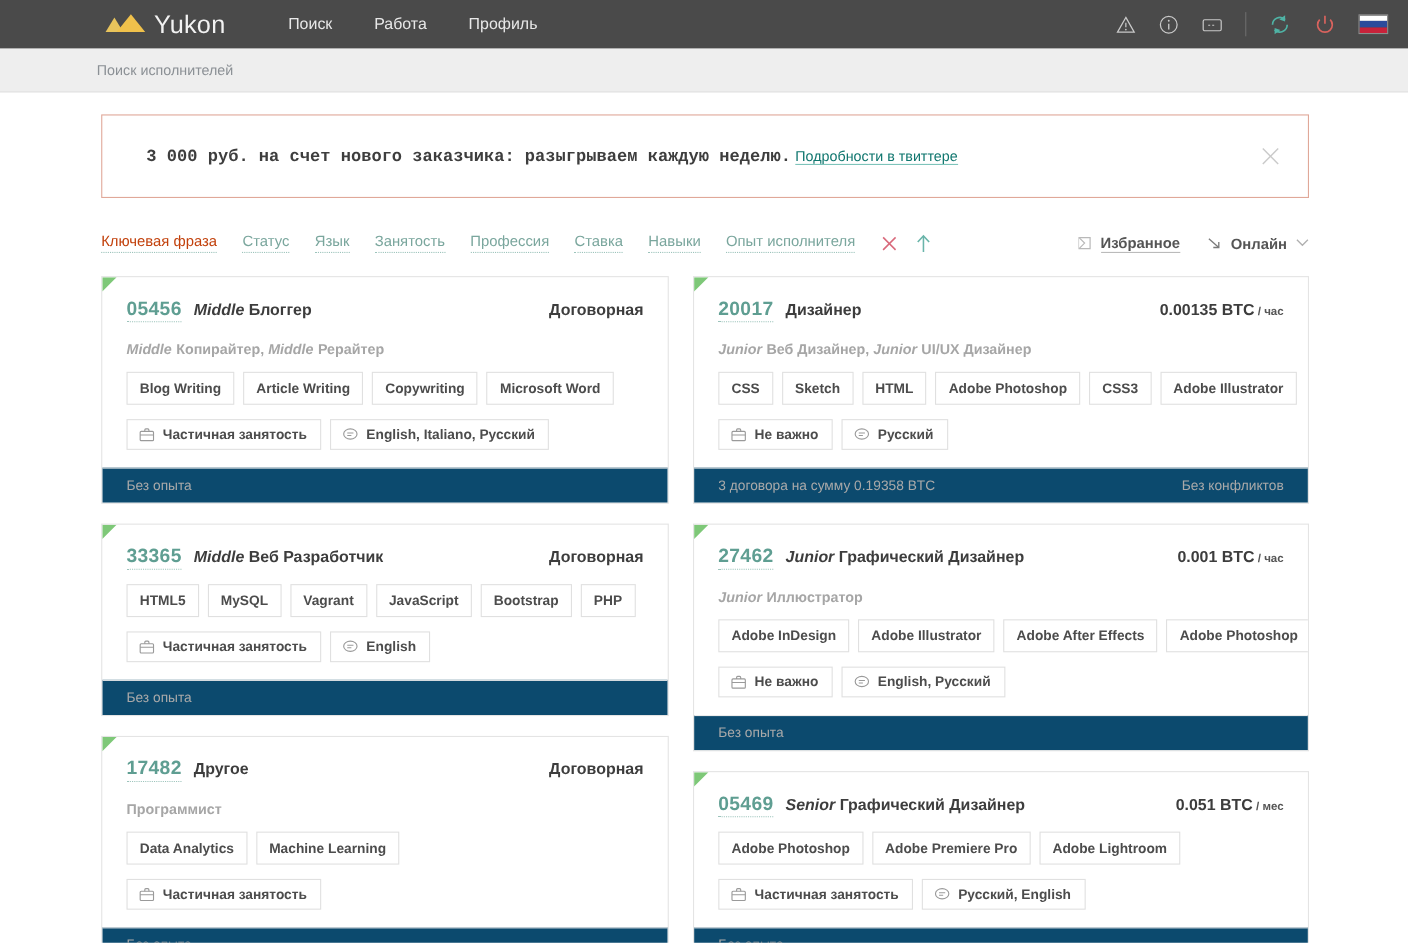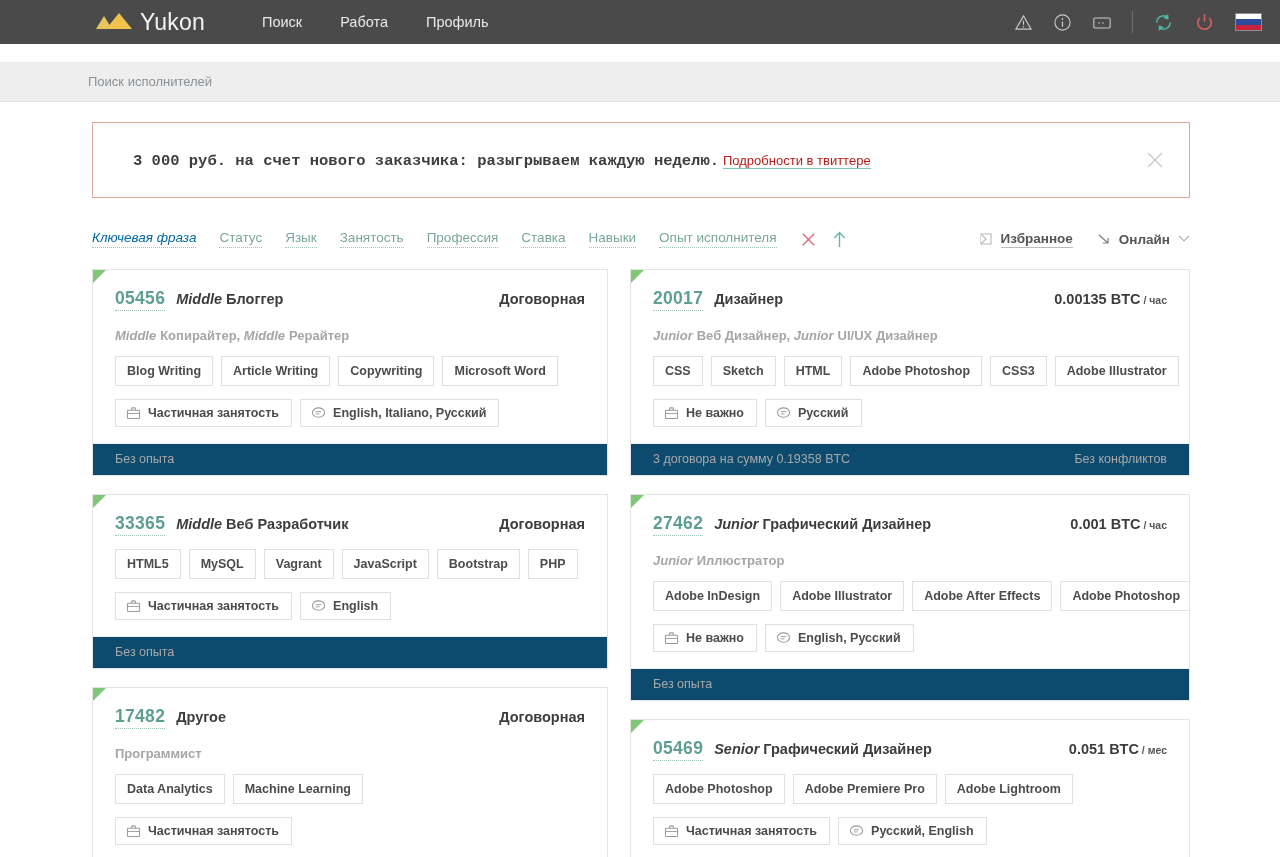--- a/index.html
+++ b/index.html
@@ -38,60 +38,60 @@
   }
   .flag i { display: block; flex: 1; }
   .flag .f1 { background: #ffffff; }
   .flag .f2 { background: #2b4b9b; }
   .flag .f3 { background: #c8223a; }
 
   
   .crumbbar {
     height: 40px; background: #eeeeee;
     border-bottom: 1px solid #e2e2e2;
-    display: flex; align-items: center; padding-left: 88px; margin-top: 18px;
+    display: flex; align-items: center; padding-left: 88px;
   }
   .crumb { color: #8b9095; font-size: 13px; }
 
   
   .page { padding: 0 90px 0 92px; }
 
   
   .promo {
     margin-top: 20px;
     height: 76px;
     border: 1px solid #e0a899;
     background: #fff;
     display: flex; align-items: center;
     padding: 0 24px 0 40px;
     position: relative;
   }
   .promo-text {
     font-size: 15.5px; color: #3e3e3e; font-weight: 700; font-family: Liberation Mono, monospace;
   }
   .promo-link {
-    font-size: 13px; color: #b91c1c; font-weight: 400;
+    font-size: 13px; color: #0f766e; font-weight: 400;
     border-bottom: 1px solid #7ec4bb; cursor: pointer; margin-left: 4px;
   }
   .promo-close {
     margin-left: auto; cursor: pointer; opacity: .45;
   }
 
   
   .filters {
     margin-top: 29px; display: flex; align-items: center;
     height: 24px;
   }
   .fitem {
     font-size: 13.5px; color: #7aa69d;
     border-bottom: 1px dotted #9cc3bb;
     margin-right: 23px; cursor: pointer; white-space: nowrap;
     padding-bottom: 2px;
   }
-  .fitem.active { color: #0369a1; font-style: italic; }
+  .fitem.active { color: #c2410c; }
   .ficon { margin-right: 14px; cursor: pointer; display: block; }
   .filters-right { margin-left: auto; display: flex; align-items: center; gap: 24px; font-weight: bold; }
   .fav, .online {
     display: flex; align-items: center; gap: 8px; cursor: pointer;
   }
   .fav-label {
     font-size: 13.5px; color: #555; border-bottom: 1px solid #bbb; padding-bottom: 1px;
   }
   .online-label { font-size: 13.5px; color: #555; }
 

